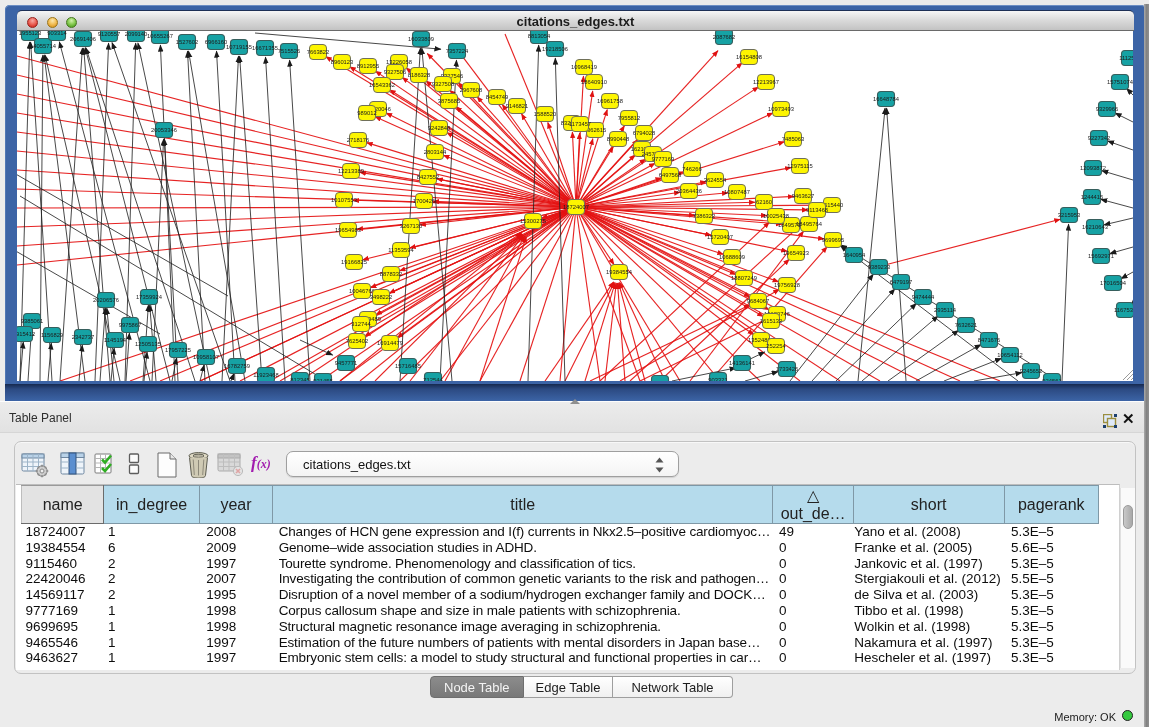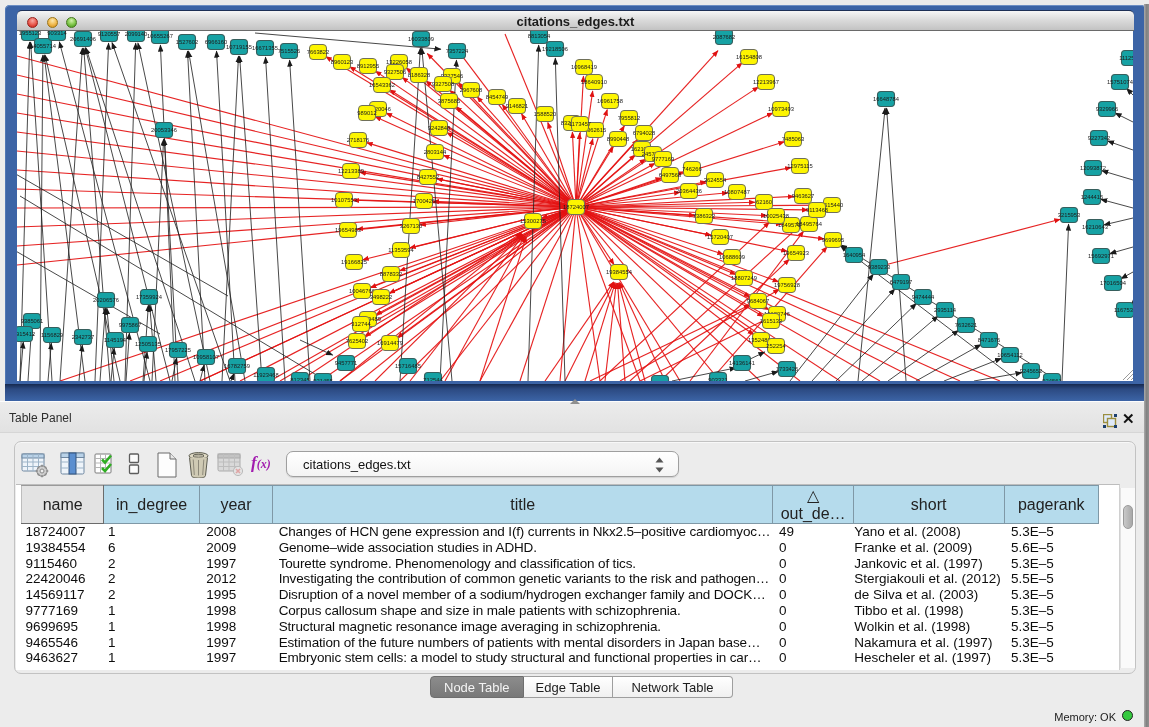--- a/index.html
+++ b/index.html
@@ -949,36 +949,36 @@
               <td class="c4">49</td>
               <td class="c5">Yano et al. (2008)</td>
               <td class="c6">5.3E–5</td>
             </tr>
 <tr>
               <td class="c0">19384554</td>
               <td class="c1">6</td>
               <td class="c2">2009</td>
               <td class="c3">Genome–wide association studies in ADHD.</td>
               <td class="c4">0</td>
-              <td class="c5">Franke et al. (2009)</td>
+              <td class="c5">Franke et al. (2005)</td>
               <td class="c6">5.6E–5</td>
             </tr>
 <tr>
               <td class="c0">9115460</td>
               <td class="c1">2</td>
               <td class="c2">1997</td>
               <td class="c3">Tourette syndrome. Phenomenology and classification of tics.</td>
               <td class="c4">0</td>
               <td class="c5">Jankovic et al. (1997)</td>
               <td class="c6">5.3E–5</td>
             </tr>
 <tr>
               <td class="c0">22420046</td>
               <td class="c1">2</td>
-              <td class="c2">2012</td>
+              <td class="c2">2007</td>
               <td class="c3">Investigating the contribution of common genetic variants to the risk and pathogen…</td>
               <td class="c4">0</td>
               <td class="c5">Stergiakouli et al. (2012)</td>
               <td class="c6">5.5E–5</td>
             </tr>
 <tr>
               <td class="c0">14569117</td>
               <td class="c1">2</td>
               <td class="c2">1995</td>
               <td class="c3">Disruption of a novel member of a sodium/hydrogen exchanger family and DOCK…</td>

